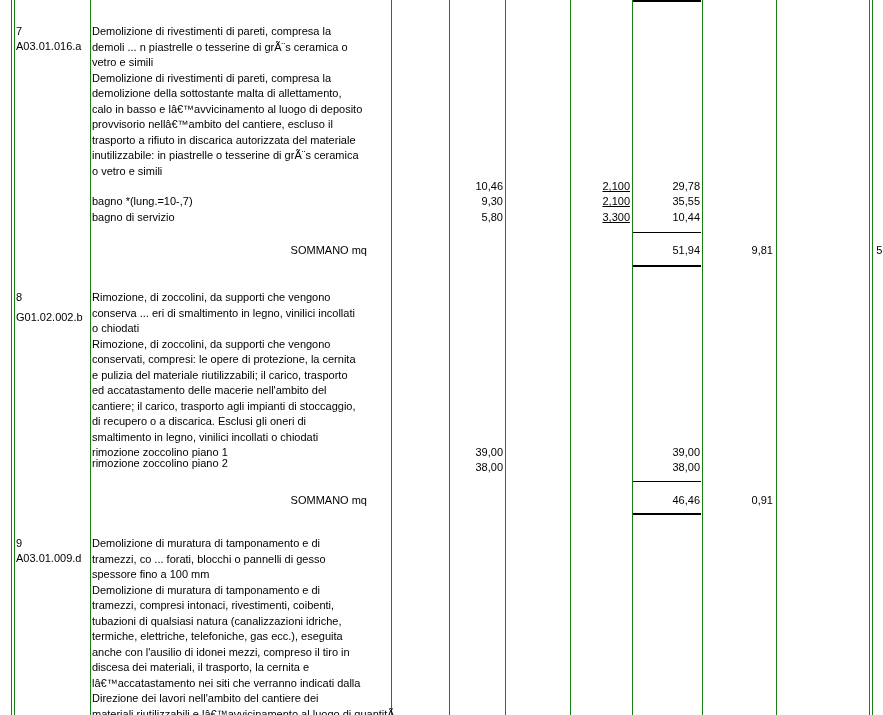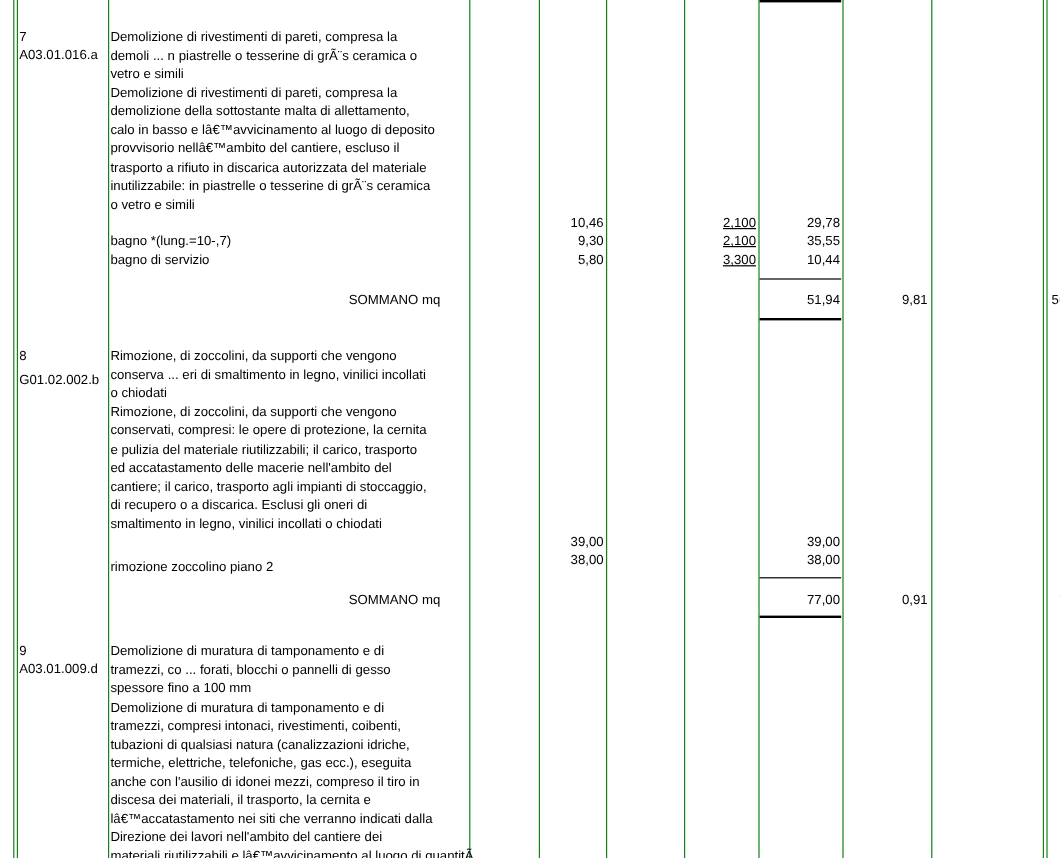--- a/index.html
+++ b/index.html
@@ -87,29 +87,30 @@
 conserva ... eri di smaltimento in legno, vinilici incollati
 o chiodati
 Rimozione, di zoccolini, da supporti che vengono
 conservati, compresi: le opere di protezione, la cernita
 e pulizia del materiale riutilizzabili; il carico, trasporto
 ed accatastamento delle macerie nell'ambito del
 cantiere; il carico, trasporto agli impianti di stoccaggio,
 di recupero o a discarica. Esclusi gli oneri di
 smaltimento in legno, vinilici incollati o chiodati</div>
 
+  <div class="txt desc" style="top:445px">rimozione zoccolino piano 1</div>
   <div class="rnum c-lung" style="top:445px">39,00</div>
   <div class="rnum c-qty" style="top:445px">39,00</div>
 
-  <div class="txt desc" style="top:466px">rimozione zoccolino piano 2</div>
+  <div class="txt desc" style="top:456px">rimozione zoccolino piano 2</div>
   <div class="rnum c-lung" style="top:460px">38,00</div>
   <div class="rnum c-qty" style="top:460px">38,00</div>
 
   <div class="sommano" style="top:493px">SOMMANO mq</div>
-  <div class="rnum c-qty" style="top:493px">77,00</div>
+  <div class="rnum c-qty" style="top:493px">46,46</div>
   <div class="rnum c-price" style="top:493px">0,91</div>
   <div class="rnum c-tot" style="top:493px">70,07</div>
 
   <div class="txt" style="left:16px;top:536px;width:72px">9</div>
   <div class="txt" style="left:16px;top:551px;width:72px">A03.01.009.d</div>
   <div class="txt desc" style="top:536px">Demolizione di muratura di tamponamento e di
 tramezzi, co ... forati, blocchi o pannelli di gesso
 spessore fino a 100 mm
 Demolizione di muratura di tamponamento e di
 tramezzi, compresi intonaci, rivestimenti, coibenti,

